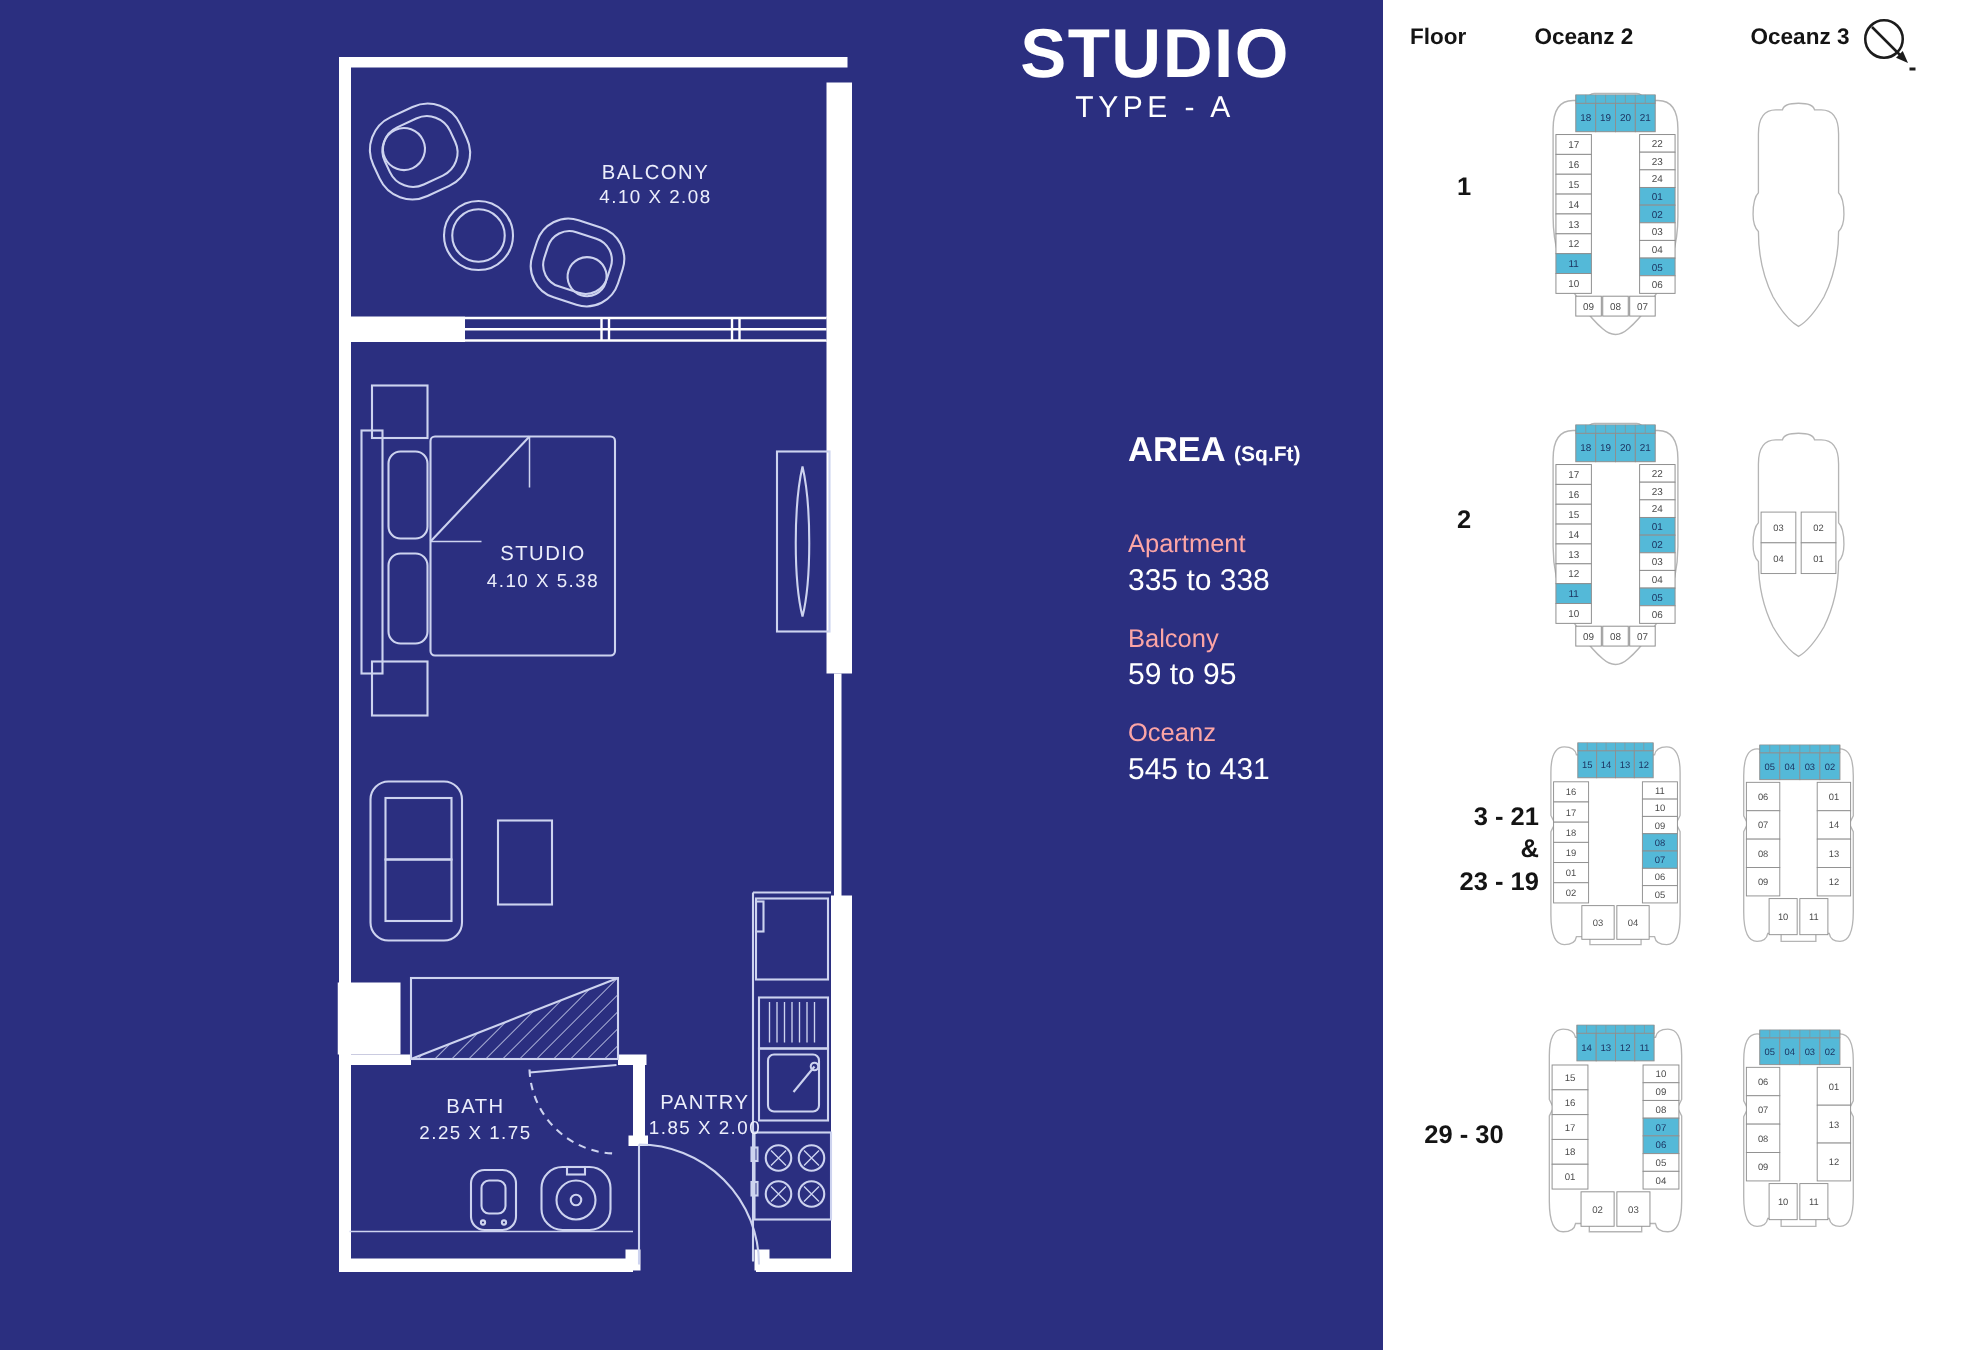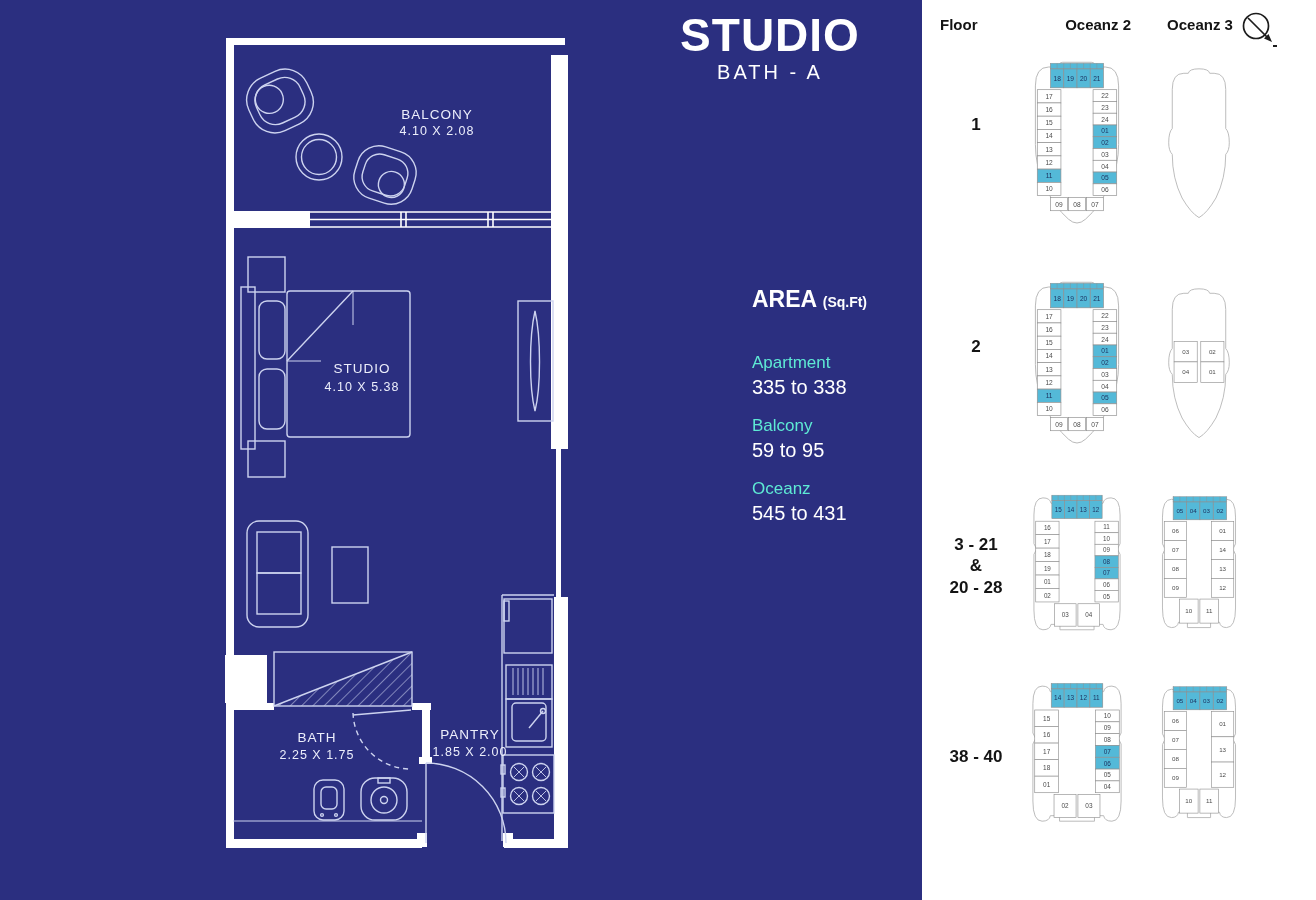--- a/index.html
+++ b/index.html
@@ -11,29 +11,29 @@
   .right-panel{position:absolute;left:922px;top:0;width:394px;height:900px;background:#ffffff;}
   
   .title-block{position:absolute;left:652px;top:12px;width:236px;text-align:center;color:#fff;}
   .title-main{font-size:46px;font-weight:bold;letter-spacing:1px;line-height:1.0;}
   .title-sub{font-size:20px;font-weight:normal;letter-spacing:3px;margin-top:3px;}
   
   .area-block{position:absolute;left:752px;top:286px;color:#fff;}
   .area-heading{font-size:23px;font-weight:bold;margin-bottom:40px;}
   .area-heading .unit{font-size:14px;font-weight:bold;}
   .area-item{margin-bottom:17px;}
-  .area-item .lbl{font-size:17px;color:#5eead4;font-weight:normal;margin-bottom:3px;}
+  .area-item .lbl{font-size:17px;color:#fca5a5;font-weight:normal;margin-bottom:3px;}
   .area-item .val{font-size:20px;font-weight:normal;}
   
   .fp{position:absolute;left:225px;top:35px;}
   .fp text{font-family:"Liberation Sans",sans-serif;fill:#eceefb;letter-spacing:1px;}
   
   .kp-header{position:absolute;top:16px;font-size:15px;font-weight:bold;color:#141414;}
   .kh-floor{left:18px;}
-  .kh-o2{left:101px;width:108px;text-align:right;}
+  .kh-o2{left:101px;width:108px;text-align:left;}
   .kh-o1{left:224px;width:108px;text-align:center;}
   .compass{position:absolute;left:316px;top:8px;}
   .floor-label{position:absolute;left:4px;width:100px;text-align:center;
     font-size:17px;font-weight:bold;color:#141414;line-height:1.25;}
   .deck{position:absolute;}
 </style>
 </head>
 <body>
 
 <div class="blue-panel">
@@ -176,21 +176,21 @@
       <text x="137" y="356" font-size="12.5">4.10 X 5.38</text>
       <text x="92" y="707">BATH</text>
       <text x="92" y="724" font-size="12.5">2.25 X 1.75</text>
       <text x="245" y="704">PANTRY</text>
       <text x="245" y="721" font-size="12.5">1.85 X 2.00</text>
     </g>
   </svg>
 
   <div class="title-block">
     <div class="title-main">STUDIO</div>
-    <div class="title-sub">BATH - A</div>
+    <div class="title-sub">TYPE - A</div>
   </div>
 
   <div class="area-block">
     <div class="area-heading">
       <span>AREA</span>
       <span class="unit">(Sq.Ft)</span>
     </div>
     <div class="area-item">
       <div class="lbl">Apartment</div>
       <div class="val">335 to 338</div>
@@ -352,24 +352,24 @@
         <path d="M25,30 Q25,12 38,12 L43,12 Q44,7 55,7 Q66,7 67,12 L72,12 Q85,12 85,30 L85,74 Q89,78 89,90 Q89,99 85,103 Q85,130 74,152 Q64,169 55,174 Q46,169 36,152 Q25,130 25,103 Q21,99 21,90 Q21,78 25,74 Z" fill="#ffffff" stroke="#b5b5b5" stroke-width="1"></path>
         <rect x="27" y="66" width="26" height="23" fill="#ffffff" stroke="#8f8f8f" stroke-width="0.7"></rect>
         <text x="40" y="80.1" text-anchor="middle" font-size="7" fill="#4b4b4b">03</text>
         <rect x="27" y="89" width="26" height="23" fill="#ffffff" stroke="#8f8f8f" stroke-width="0.7"></rect>
         <text x="40" y="103.1" text-anchor="middle" font-size="7" fill="#4b4b4b">04</text>
         <rect x="57" y="66" width="26" height="23" fill="#ffffff" stroke="#8f8f8f" stroke-width="0.7"></rect>
         <text x="70" y="80.1" text-anchor="middle" font-size="7" fill="#4b4b4b">02</text>
         <rect x="57" y="89" width="26" height="23" fill="#ffffff" stroke="#8f8f8f" stroke-width="0.7"></rect>
         <text x="70" y="103.1" text-anchor="middle" font-size="7" fill="#4b4b4b">01</text>
       </svg>
-      <div class="floor-label" style="top: 534px;">
+      <div class="floor-label" style="top: 534px; text-align: right;">
         <div>3  - 21</div>
         <div>&amp;</div>
-        <div>20 - 28</div>
+        <div>23 - 19</div>
       </div>
       <svg class="deck" viewBox="0 0 110 185" width="104" height="166" style="left: 103px; top: 488px;">
         <path d="M7,30 Q7,11 17,11 Q25,11 26,17 L36,17 L36,11 L74,11 L74,17 L84,17 Q85,11 93,11 Q103,11 103,30 L103,62 L100,68 L103,74 L103,136 Q103,158 93,158 Q85,158 84,152 L74,152 L74,158 L36,158 L36,152 L26,152 Q25,158 17,158 Q7,158 7,136 L7,74 L10,68 L7,62 Z" fill="#ffffff" stroke="#b5b5b5" stroke-width="1"></path>
         <rect x="27" y="8" width="56" height="6" fill="#54b9d8" stroke="#8f8f8f" stroke-width="0.5"></rect>
         <line x1="27" y1="8" x2="27" y2="14" stroke="#8f8f8f" stroke-width="0.5"></line>
         <line x1="34" y1="8" x2="34" y2="14" stroke="#8f8f8f" stroke-width="0.5"></line>
         <line x1="41" y1="8" x2="41" y2="14" stroke="#8f8f8f" stroke-width="0.5"></line>
         <line x1="48" y1="8" x2="48" y2="14" stroke="#8f8f8f" stroke-width="0.5"></line>
         <line x1="55" y1="8" x2="55" y2="14" stroke="#8f8f8f" stroke-width="0.5"></line>
         <line x1="62" y1="8" x2="62" y2="14" stroke="#8f8f8f" stroke-width="0.5"></line>
@@ -450,21 +450,21 @@
         <rect x="69" y="79.5" width="25" height="21.25" fill="#ffffff" stroke="#8f8f8f" stroke-width="0.7"></rect>
         <text x="81.5" y="92.725" text-anchor="middle" font-size="7" fill="#4b4b4b">13</text>
         <rect x="69" y="100.75" width="25" height="21.25" fill="#ffffff" stroke="#8f8f8f" stroke-width="0.7"></rect>
         <text x="81.5" y="113.975" text-anchor="middle" font-size="7" fill="#4b4b4b">12</text>
         <rect x="33" y="124" width="21" height="27" fill="#ffffff" stroke="#8f8f8f" stroke-width="0.7"></rect>
         <text x="43.5" y="140.1" text-anchor="middle" font-size="7" fill="#4b4b4b">10</text>
         <rect x="56" y="124" width="21" height="27" fill="#ffffff" stroke="#8f8f8f" stroke-width="0.7"></rect>
         <text x="66.5" y="140.1" text-anchor="middle" font-size="7" fill="#4b4b4b">11</text>
       </svg>
       <div class="floor-label" style="top: 746px;">
-        <div>38 - 40</div>
+        <div>29 - 30</div>
       </div>
       <svg class="deck" viewBox="0 0 110 185" width="104" height="170" style="left: 103px; top: 676px;">
         <path d="M7,30 Q7,11 17,11 Q25,11 26,17 L36,17 L36,11 L74,11 L74,17 L84,17 Q85,11 93,11 Q103,11 103,30 L103,62 L100,68 L103,74 L103,136 Q103,158 93,158 Q85,158 84,152 L74,152 L74,158 L36,158 L36,152 L26,152 Q25,158 17,158 Q7,158 7,136 L7,74 L10,68 L7,62 Z" fill="#ffffff" stroke="#b5b5b5" stroke-width="1"></path>
         <rect x="27" y="8" width="56" height="6" fill="#54b9d8" stroke="#8f8f8f" stroke-width="0.5"></rect>
         <line x1="27" y1="8" x2="27" y2="14" stroke="#8f8f8f" stroke-width="0.5"></line>
         <line x1="34" y1="8" x2="34" y2="14" stroke="#8f8f8f" stroke-width="0.5"></line>
         <line x1="41" y1="8" x2="41" y2="14" stroke="#8f8f8f" stroke-width="0.5"></line>
         <line x1="48" y1="8" x2="48" y2="14" stroke="#8f8f8f" stroke-width="0.5"></line>
         <line x1="55" y1="8" x2="55" y2="14" stroke="#8f8f8f" stroke-width="0.5"></line>
         <line x1="62" y1="8" x2="62" y2="14" stroke="#8f8f8f" stroke-width="0.5"></line>

